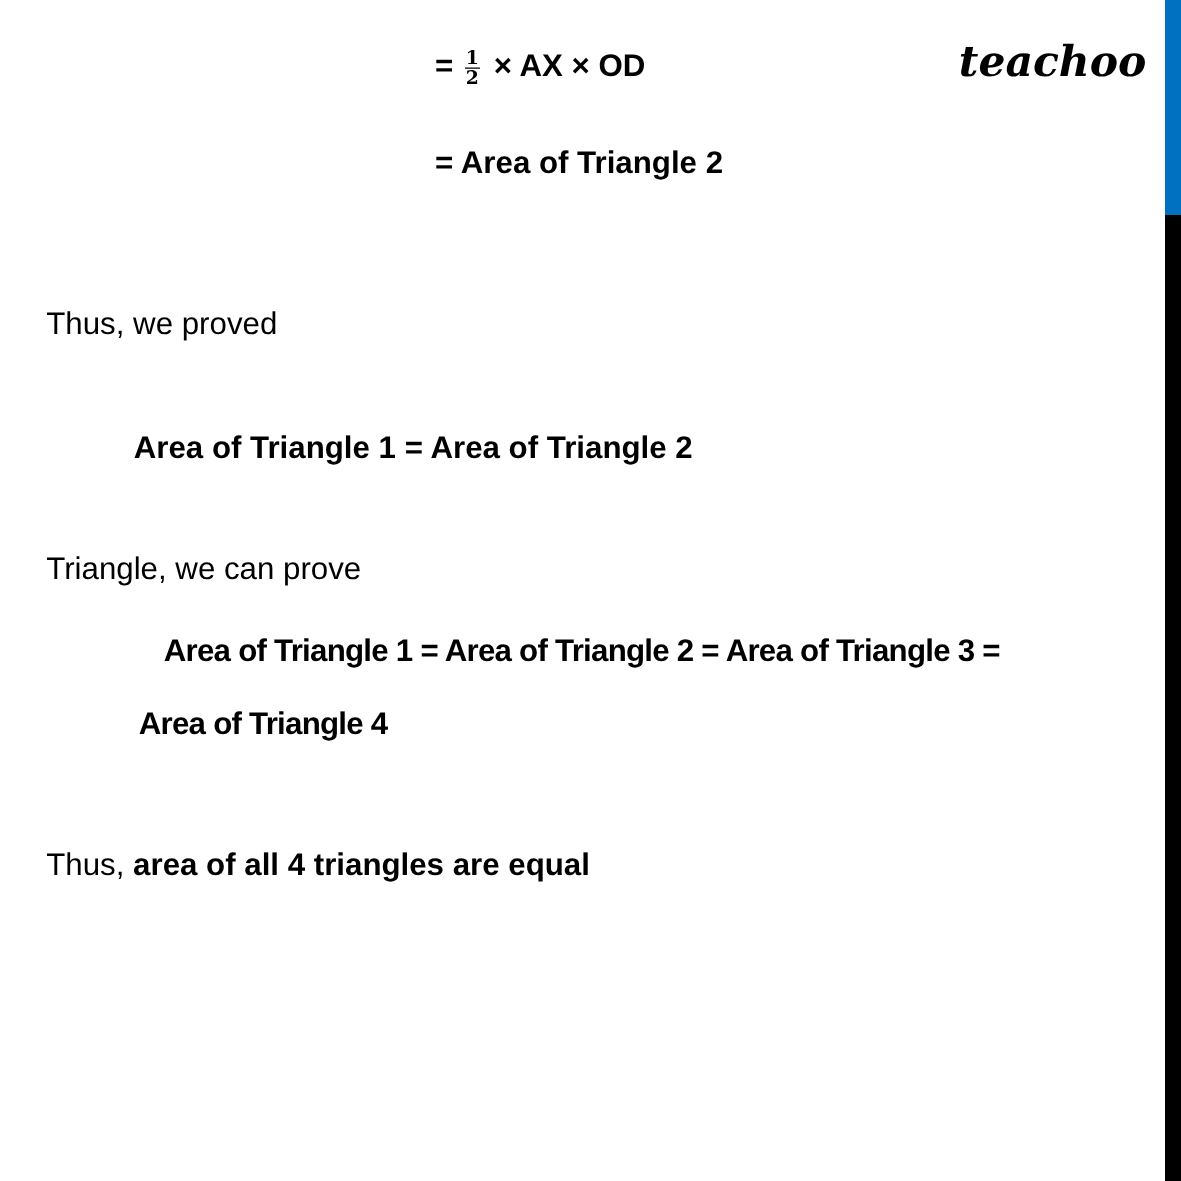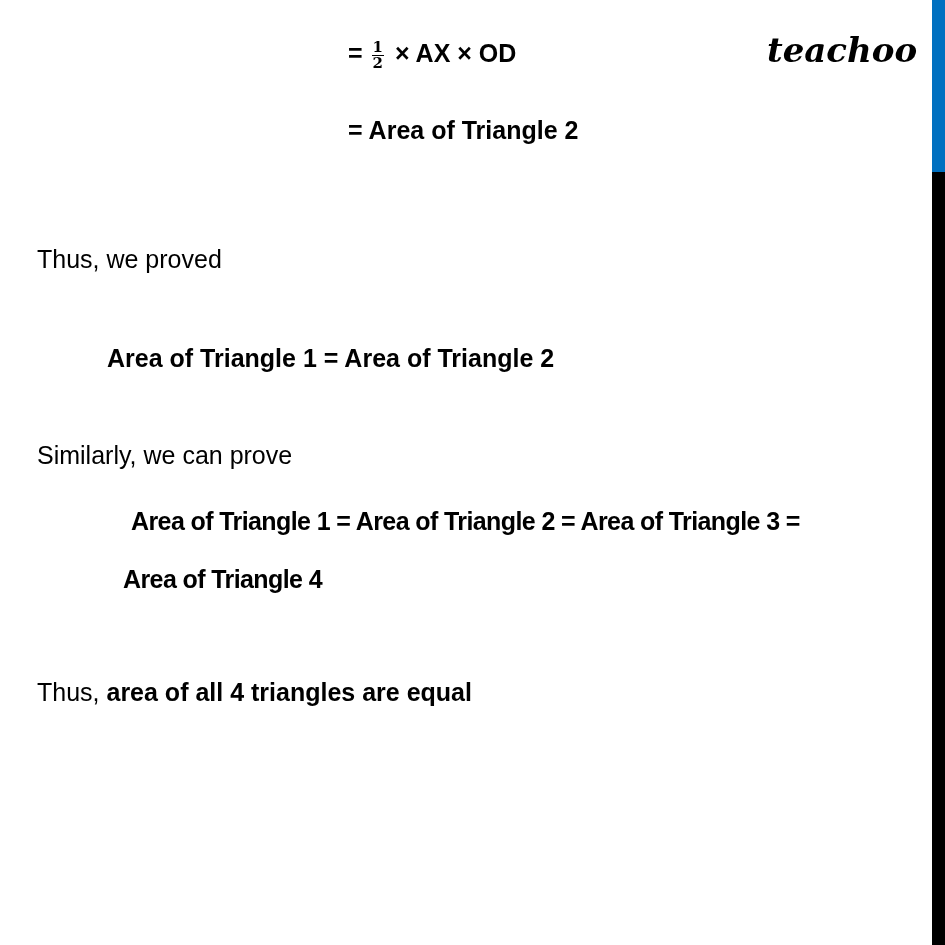--- a/index.html
+++ b/index.html
@@ -37,20 +37,20 @@
   </span>
   <span>× AX × OD</span>
 </div>
 
 <div class="line b" style="left:348px; top:115px;">= Area of Triangle 2</div>
 
 <div class="line" style="left:37px; top:244px;text-align:right;">Thus, we proved</div>
 
 <div class="line b" style="left:107px; top:311px;margin-top:32px;">Area of Triangle 1 = Area of Triangle 2</div>
 
-<div class="line" style="left:37px; top:440px;">Similarly, we can prove</div>
+<div class="line" style="left:37px; top:440px;">Triangle, we can prove</div>
 
 <div class="line b" style="left:131px; top:506px; letter-spacing:-0.6px;">Area of Triangle 1 = Area of Triangle 2 = Area of Triangle 3 =</div>
-<div class="line b" style="left:123px; top:564px; letter-spacing:-0.6px;">Area of Triangle 4</div>
+<div class="line b" style="left:111px; top:564px; letter-spacing:-0.6px;">Area of Triangle 4</div>
 
 <div class="line" style="left:37px; top:677px;">
   <span>Thus, </span><span class="b">area of all 4 triangles are equal</span>
 </div>
 
 </body></html>

